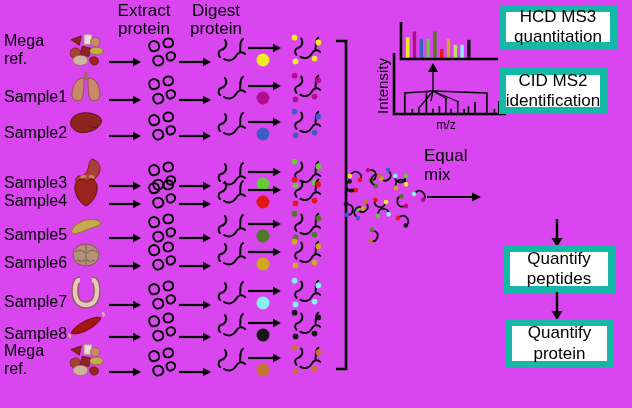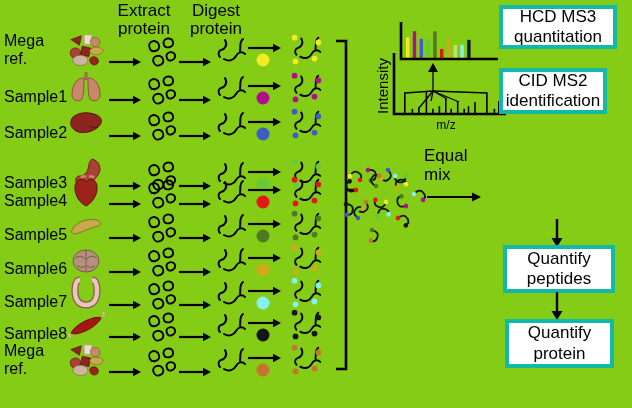--- a/index.html
+++ b/index.html
@@ -1,25 +1,25 @@
 <!DOCTYPE html>
 <html><head>
 <meta charset="utf-8">
 <style>
   html,body{margin:0;padding:0;background:#fff}
-  .stage{position:relative;width:632px;height:408px;background:#84cc16;overflow:hidden;
+  .stage{position:relative;width:632px;height:408px;background:#d946ef;overflow:hidden;
          font-family:"Liberation Sans",sans-serif;color:#000}
   .hdr{position:absolute;font-size:17px;line-height:1.08;text-align:center;white-space:pre-line}
   .row{position:absolute;left:4px;height:40px;display:flex;align-items:flex-end}
   .rlabel{width:62px;font-size:16px;line-height:1.12}
   .cell{display:flex;justify-content:center;align-items:center}
   .c-organ{width:42px}.c-arr{width:34px}.c-prot{width:36px}.c-dig{width:34px}.c-adot{width:40px}.c-lab{width:38px}
   .adot{align-self:flex-start;margin-top:12px}
   .organ{width:40px;height:36px}
-  .box{position:absolute;box-sizing:border-box;border:4px solid #14b8a6;background:#fff;
+  .box{position:absolute;box-sizing:border-box;border:7px solid #14b8a6;background:#fff;
        display:flex;align-items:center;justify-content:center}
   .box span{font-size:17px;line-height:1.18;text-align:center;white-space:pre-line}
   .axis{fill:none;stroke:#000;stroke-width:2.6}
   .fan line{stroke:#000;stroke-width:1.3}
   .vlabel{position:absolute;font-size:15px;text-align:center;transform:rotate(-90deg)}
   .xlabel{position:absolute;font-size:12px;text-align:center}
   .mixlbl{position:absolute;font-size:17px;line-height:1.12;text-align:left;white-space:pre-line}
   .abs{position:absolute}
 </style>
 </head>
@@ -345,21 +345,21 @@
           <g fill="#4e7a23">
             <circle cx="9" cy="5" r="3"></circle>
             <circle cx="34" cy="10" r="3"></circle>
             <circle cx="10" cy="30" r="3"></circle>
             <circle cx="30" cy="27" r="3"></circle>
           </g>
         </svg>
       </div>
   </div>
 
-  <div class="row" style="top:238px">
+  <div class="row" style="top:232px">
     <div class="rlabel">Sample6</div>
     <div class="cell c-organ">
         <svg class="organ" viewBox="0 0 40 36">
       <ellipse cx="19" cy="19" rx="13" ry="11" fill="#b3917b" stroke="#7a5a48"></ellipse>
       <path d="M19,8 v21 M8,16 q6,-4 10,1 M30,16 q-6,-4 -10,1 M10,24 q5,3 8,0 M28,24 q-5,3 -8,0" stroke="#7a5a48" stroke-width="1" fill="none"></path>
         </svg>
       </div>
     <div class="cell c-arr">
         <svg width="34" height="12">
           <use href="#arr"></use>

